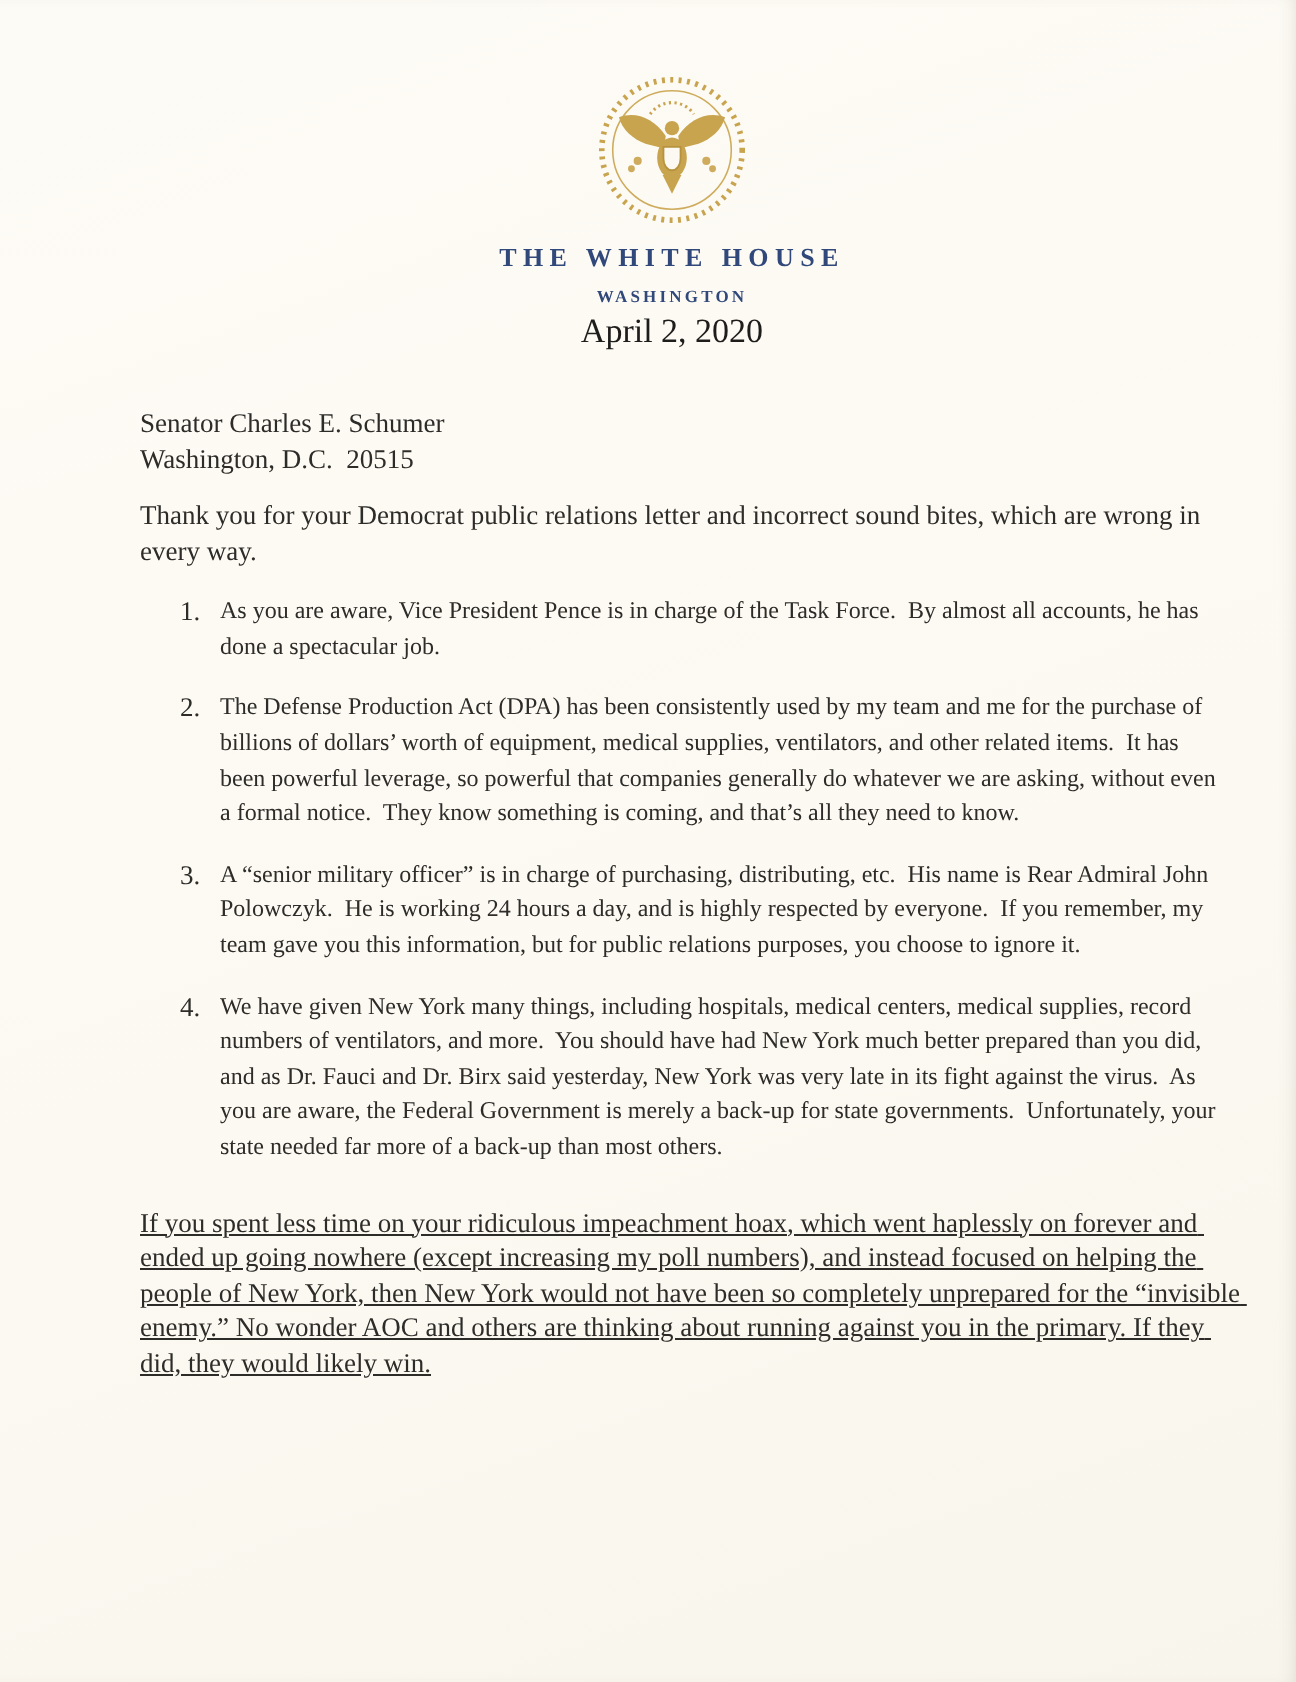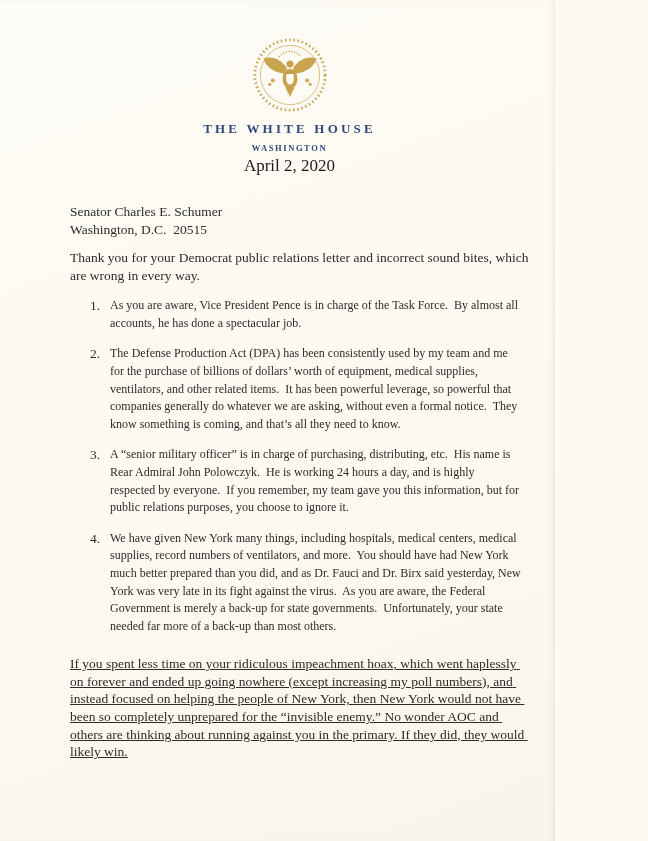--- a/index.html
+++ b/index.html
@@ -4,21 +4,21 @@
 <style>
   * { margin: 0; padding: 0; box-sizing: border-box; }
   html, body { background: #fcfaf3; }
   body {
     width: 648px; height: 841px;
     font-family: "Liberation Serif", serif;
     color: #2e2c29;
     overflow: hidden;
   }
   .page {
-    width: 555px; height: 841px;
+    width: 648px; height: 841px;
     background: linear-gradient(160deg, #fdfbf5 0%, #fbf9f1 60%, #f8f5ec 100%);
     padding: 36px 24px 0 70px;
     box-shadow: inset -5px 0 10px -7px rgba(90,85,70,0.25);
   }
   
   .letterhead {
     margin-left: -70px; margin-right: -48px;
     text-align: center;
   }
   .seal-wrap { line-height: 0; margin-bottom: 7px; }

